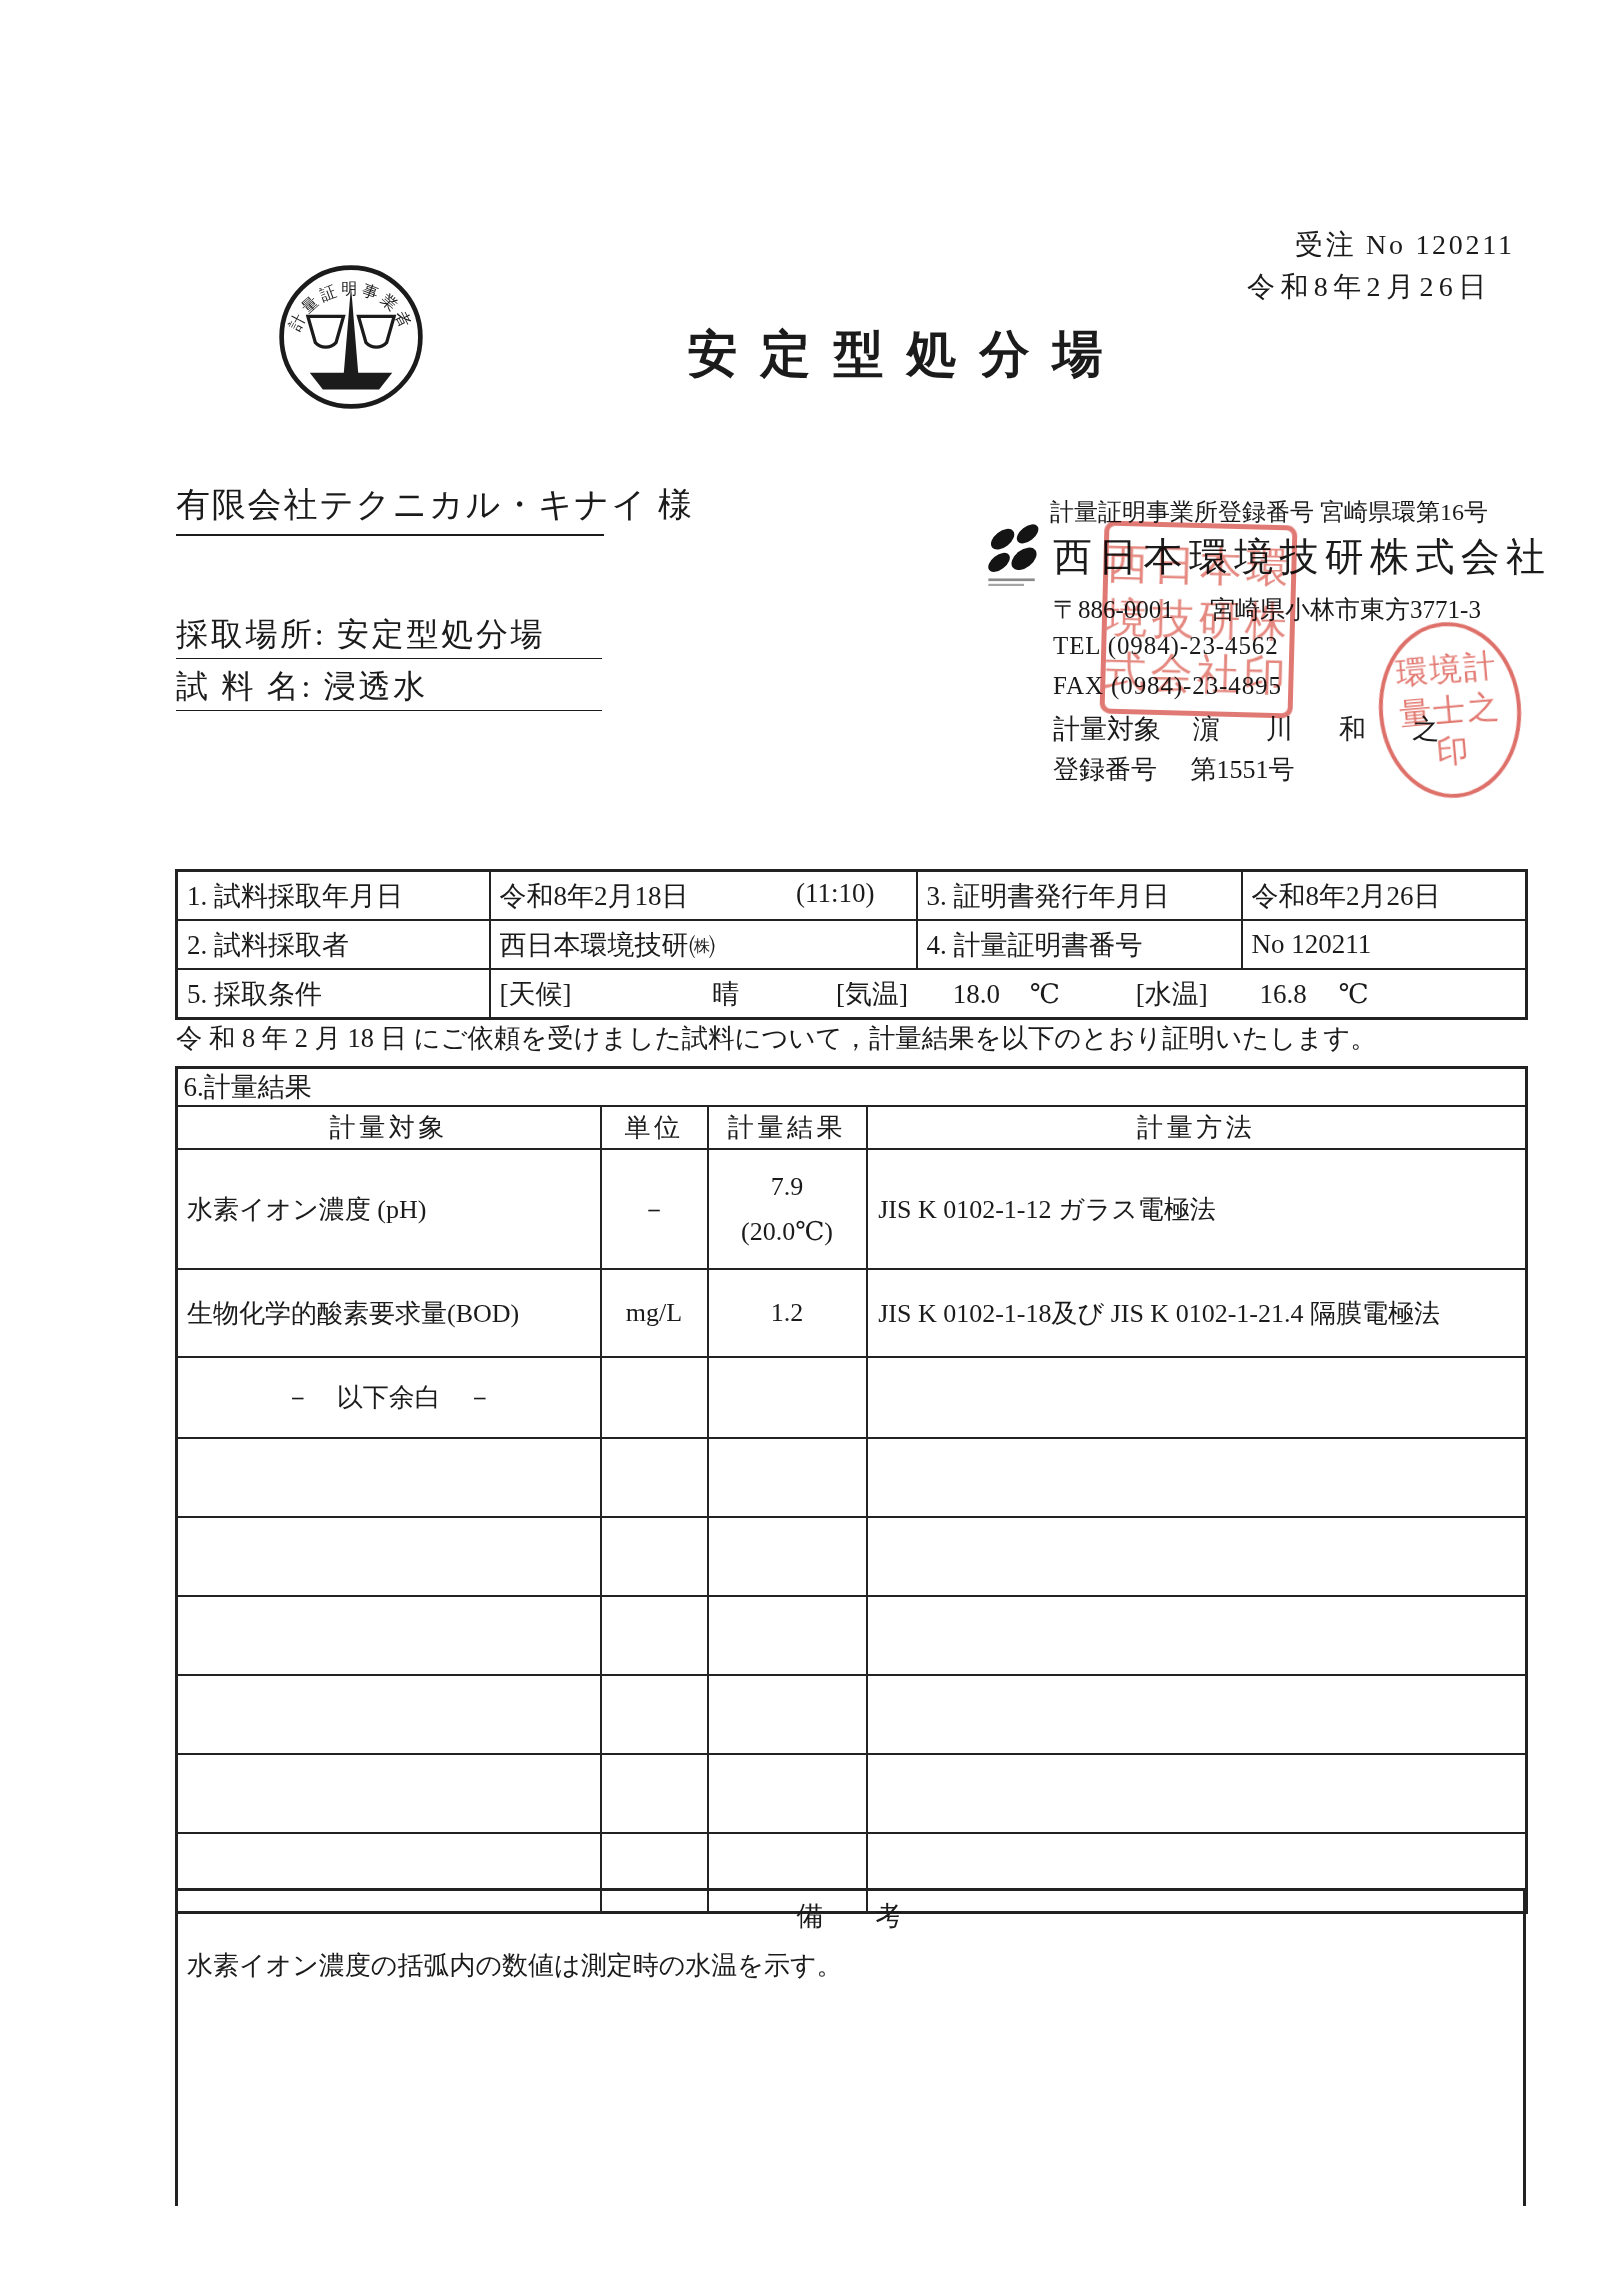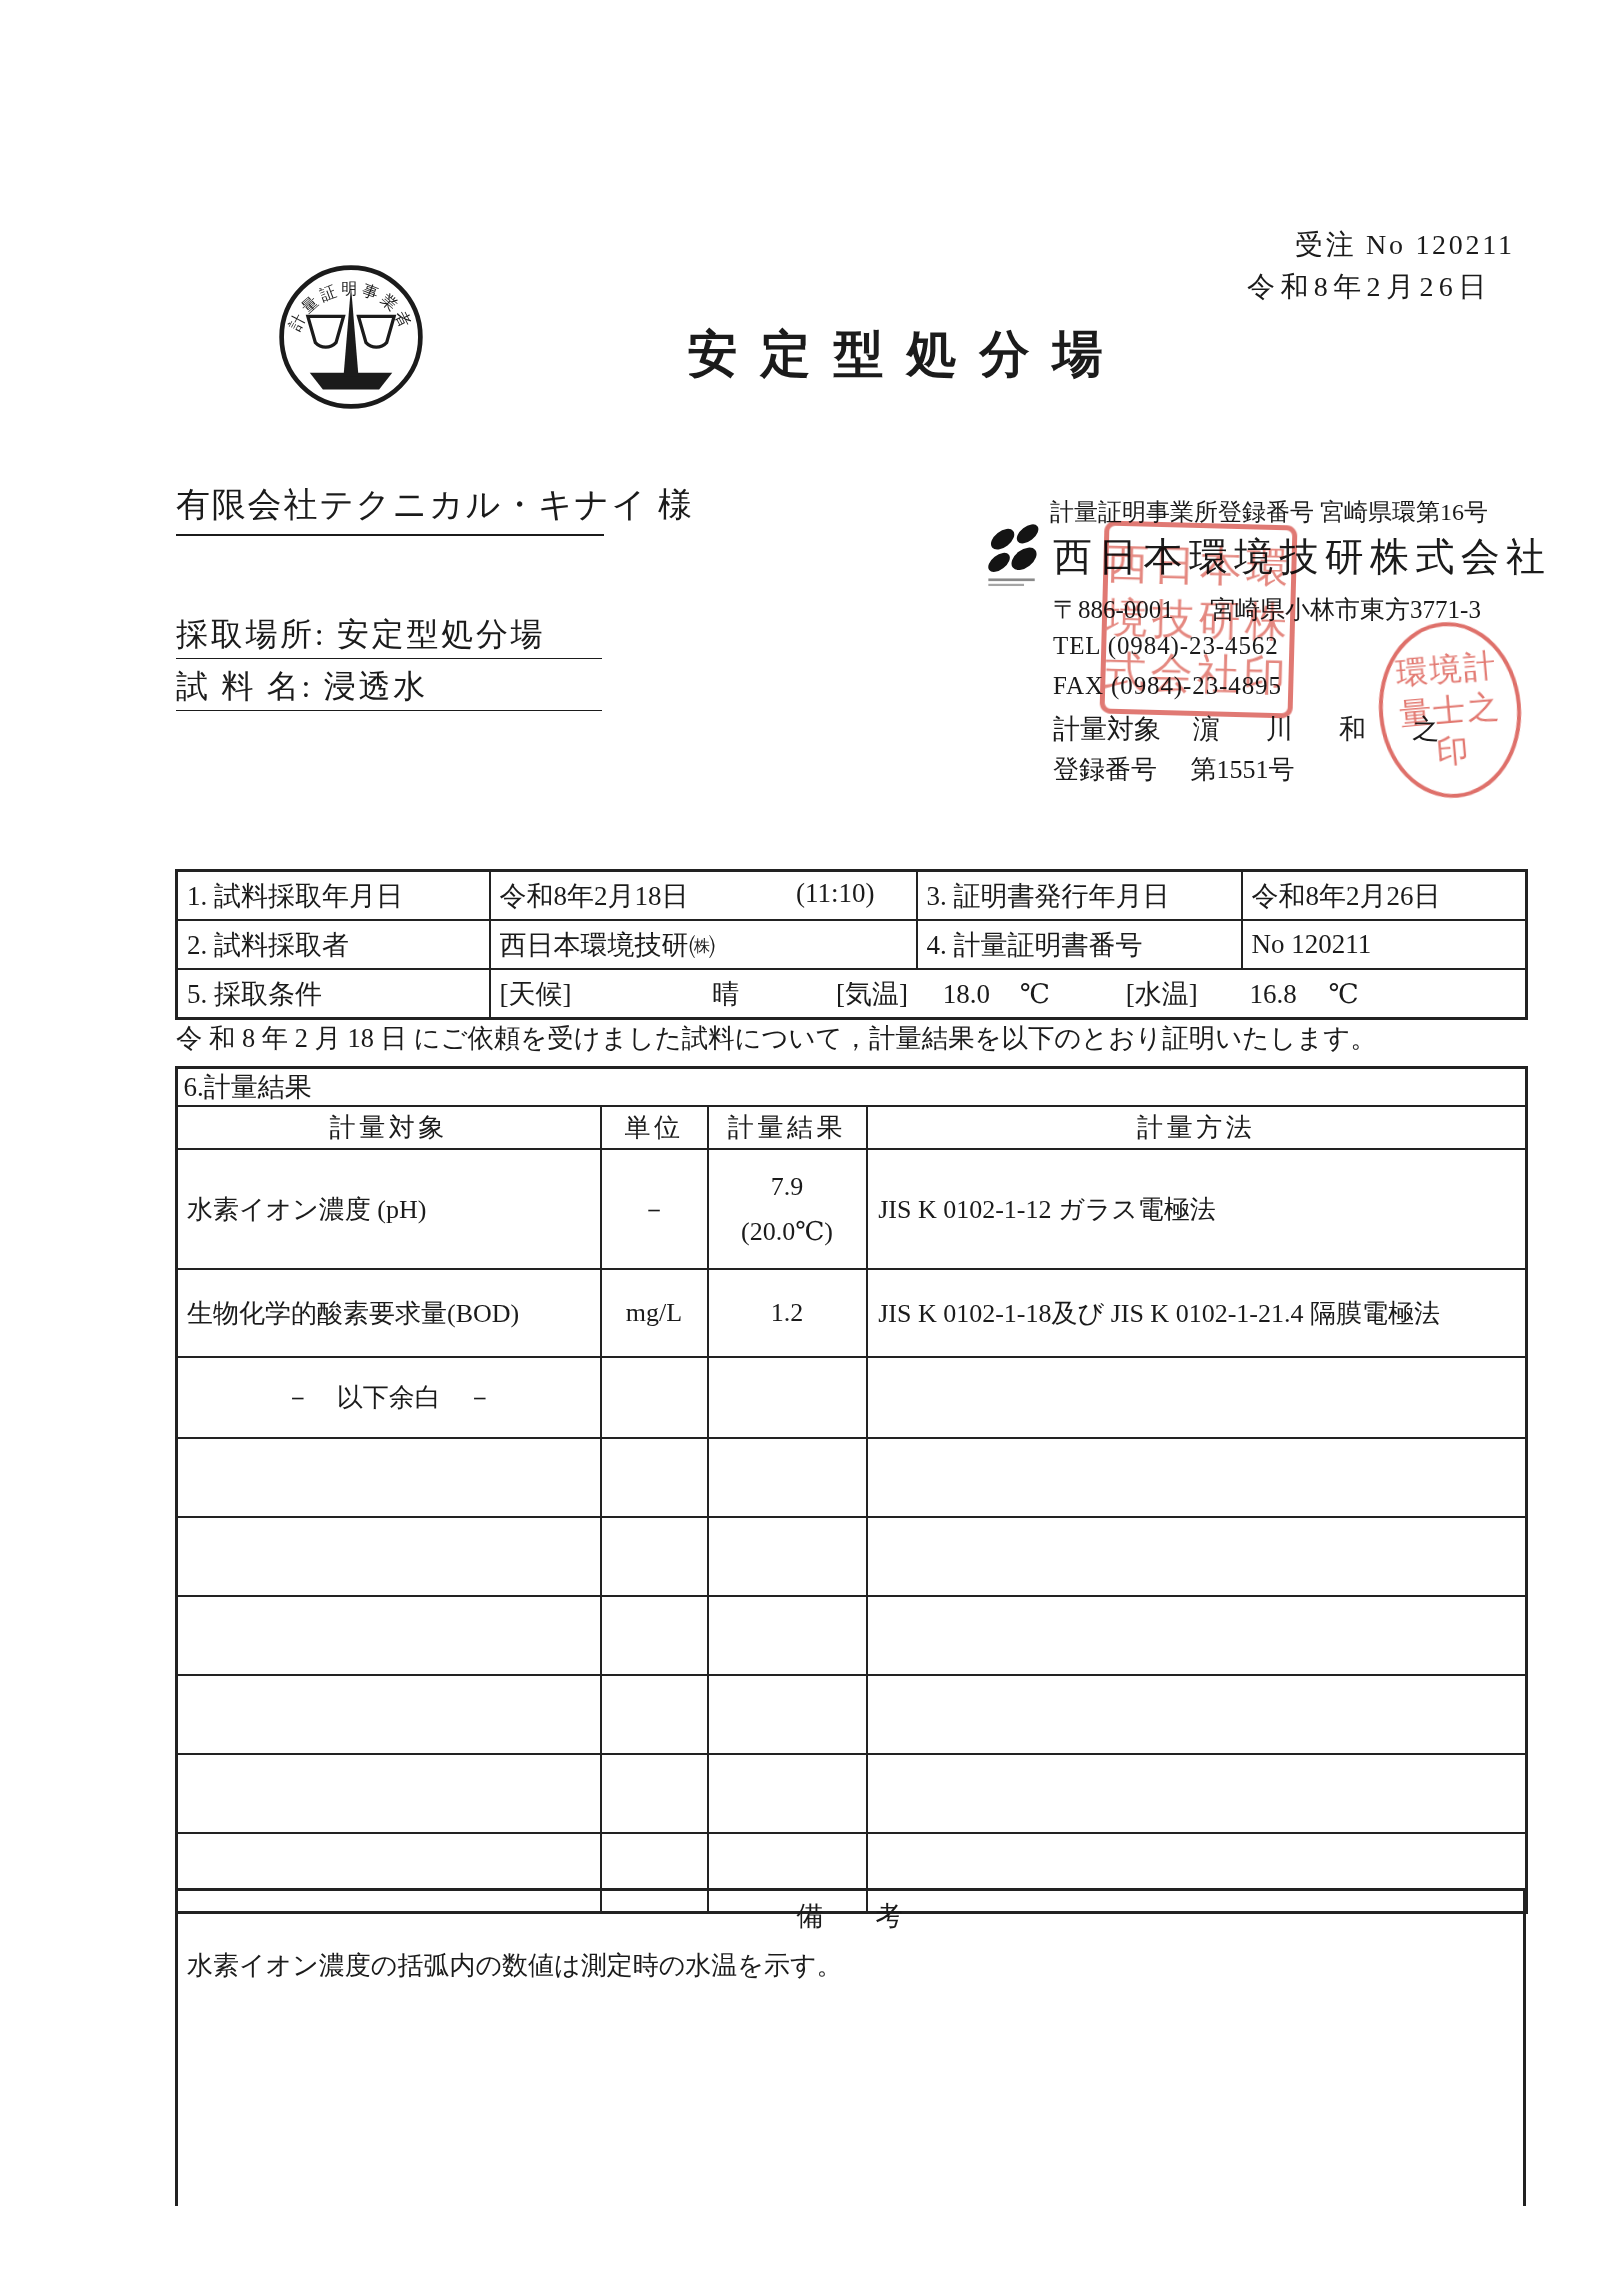--- a/index.html
+++ b/index.html
@@ -36,21 +36,21 @@
   .sample-place { top:613px; }
   .sample-name  { top:665px; }
   
   .info-table { position:absolute; left:175px; top:869px; width:1351px; border-collapse:collapse;
                 table-layout:fixed; font-size:27px; border:3.1px solid #222; }
   .info-table td { border:2.2px solid #222; height:39px; padding:4px 9px; white-space:nowrap; overflow:hidden; }
   .split { display:flex; }
   .split .right { margin-left:auto; margin-right:32px; }
   .cond .g-weather { margin-left:134px; }
   .cond .g-templ   { margin-left:90px; }
-  .cond .g-tempv   { margin-left:28px; }
+  .cond .g-tempv   { margin-left:38px; }
   .cond .g-tempu   { margin-left:23px; }
   .cond .g-waterl  { margin-left:69px; }
   .cond .g-waterv  { margin-left:45px; }
   .cond .g-wateru  { margin-left:25px; }
   
   .statement { position:absolute; left:176px; top:1021px; font-size:26.4px; white-space:nowrap; }
   
   .results-table { position:absolute; left:175px; top:1066px; width:1351px; border-collapse:collapse;
                    table-layout:fixed; font-size:26px; border:3.1px solid #222; }
   .results-table td, .results-table th { border:2.2px solid #222; padding:0; overflow:hidden; }

